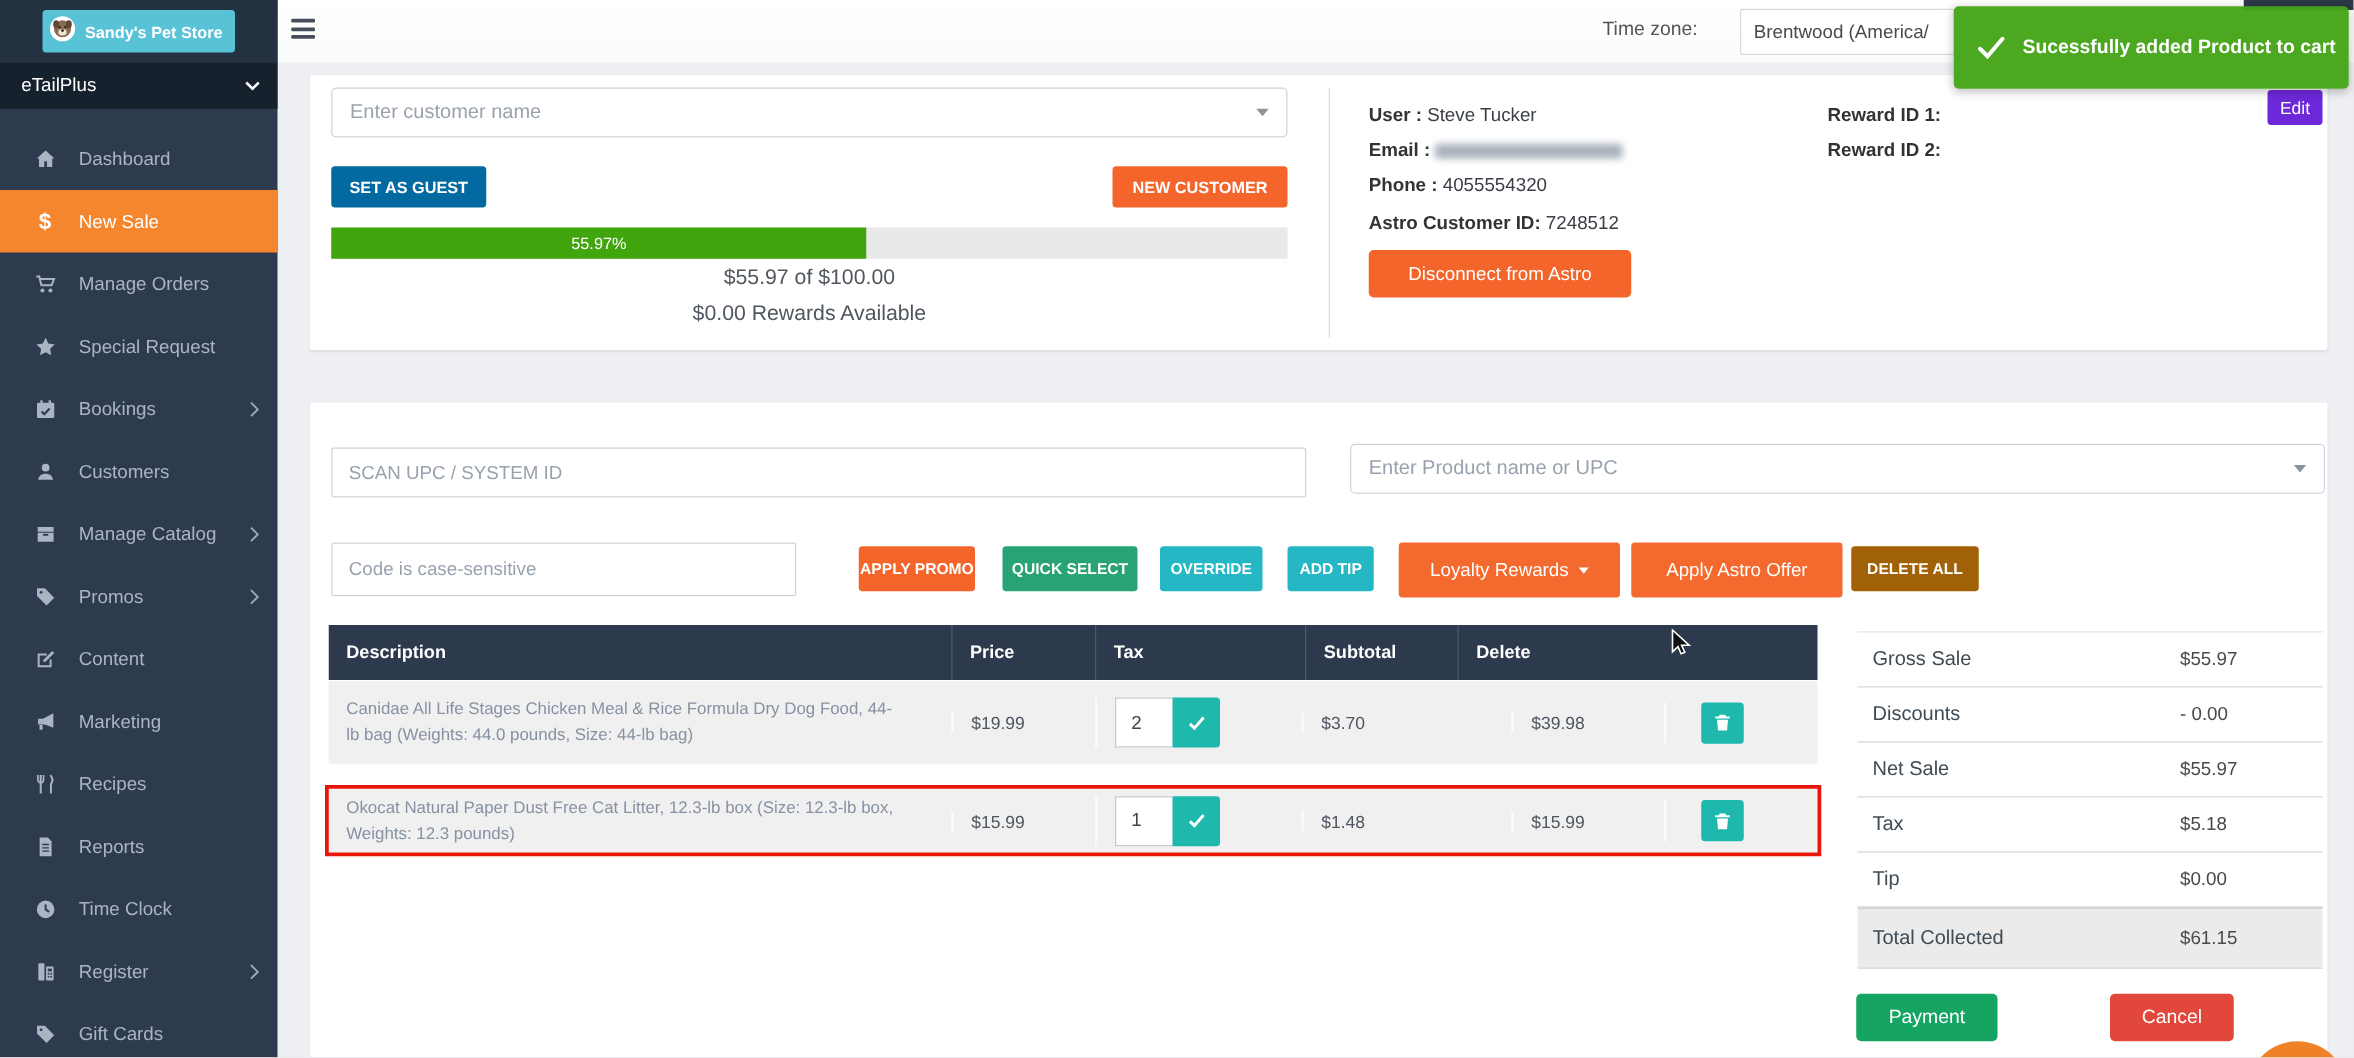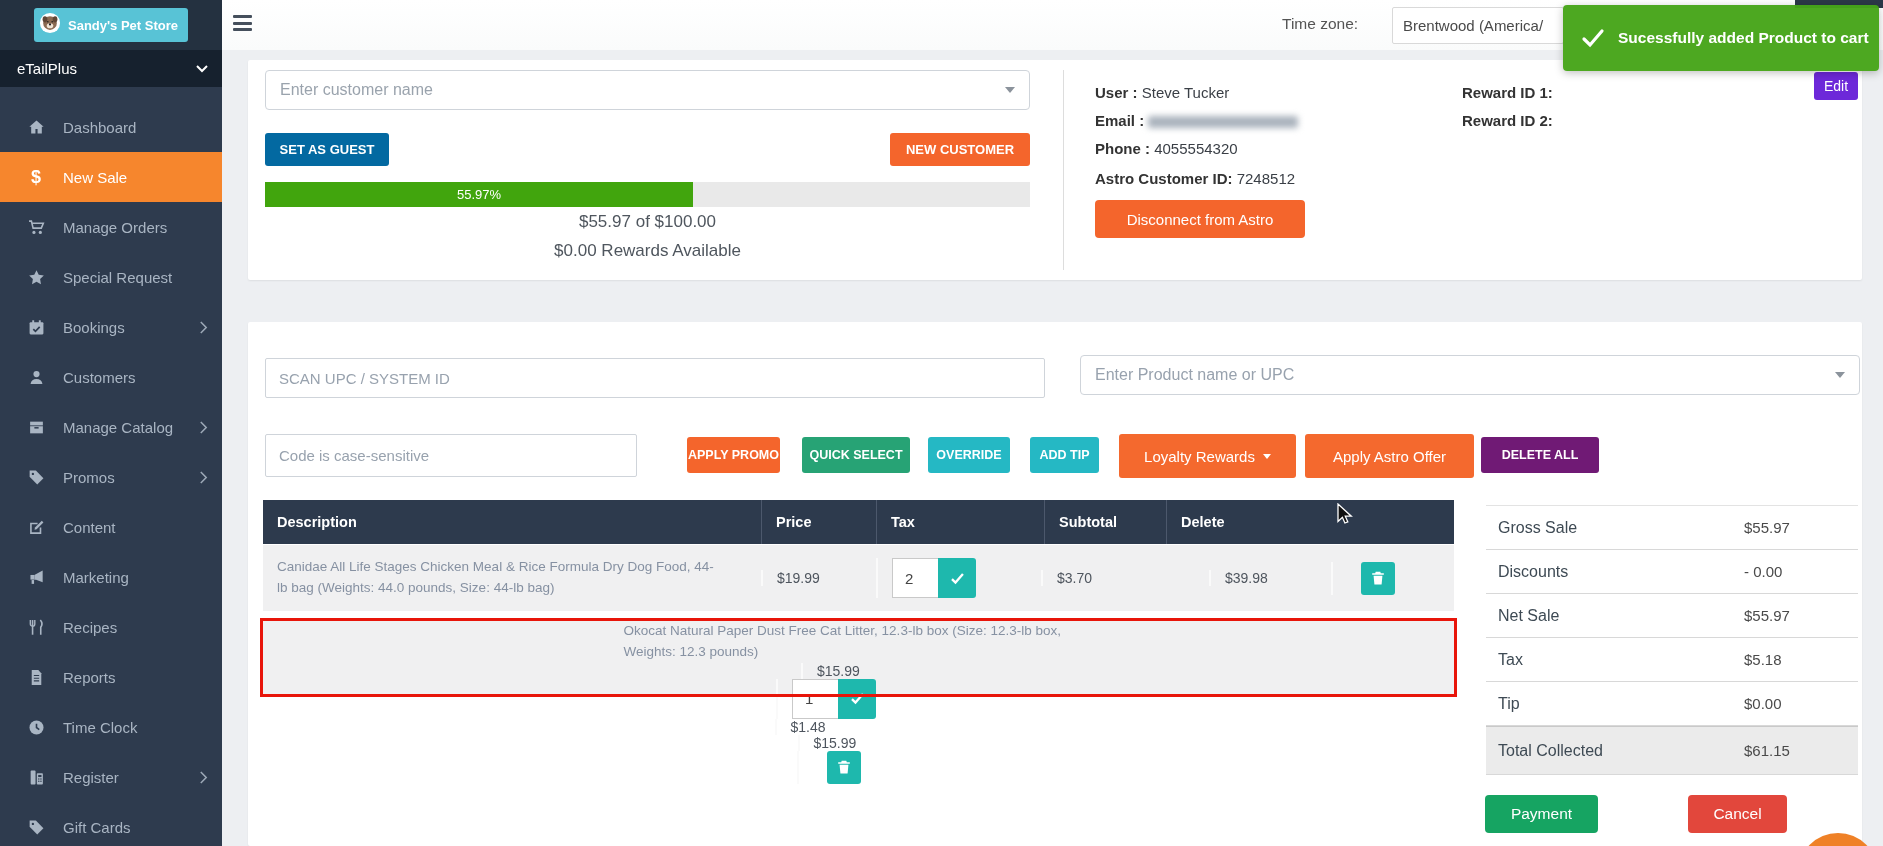--- a/index.html
+++ b/index.html
@@ -86,36 +86,36 @@
                color:#98a2ae;font-size:16px;cursor:pointer;background:#fff;}
   .promo-input{left:17px;top:112px;width:372px;height:43px;}
   .act{position:absolute;top:115px;height:36px;font-size:12.5px;font-weight:700;}
   .act-big{top:112px;height:44px;font-size:15px;font-weight:400;}
   .b-applypromo{left:424px;width:93px;background:#f4652c;margin-left:15px;}
   .b-quick{left:554px;width:108px;background:#27a375;}
   .b-override{left:680px;width:82px;background:#25b8c4;}
   .b-addtip{left:782px;width:69px;background:#25b8c4;}
   .b-loyalty{left:871px;width:177px;background:#f4692e;}
   .b-astro{left:1057px;width:169px;background:#f4692e;}
-  .b-delall{left:1233px;width:118px;background:#701a75;}
+  .b-delall{left:1233px;width:102px;background:#a16207;}
   .dd-caret{margin-left:8px;width:0;height:0;border-left:4px solid transparent;
             border-right:4px solid transparent;border-top:5px solid #fff;}
 
   
   .table{position:absolute;left:15px;top:178px;width:1191px;}
   .thead{display:flex;background:#2d3a4d;color:#fff;height:44px;font-weight:bold;}
   .th{display:flex;align-items:center;padding-left:14px;font-size:14.5px;box-sizing:border-box;
       border-left:1px solid #4c586c;}
   .th:first-child{border-left:none;}
   .c-desc{width:498px;}.c-price{width:115px;}.c-qty{width:165px;}.c-tax{width:168px;}
   .c-sub{width:122px;}.c-del{width:123px;}
   .th.c-qty{justify-content:space-between;padding-right:16px;}
   .trow{display:flex;background:#f0f0f1;align-items:center;}
   .trow.r1{height:66px;margin-top:1px;}
-  .trow.r2{height:73px;margin-top:10px;outline:3px solid #e8150a;outline-offset:0;flex-direction:column;}
+  .trow.r2{height:51px;margin-top:20px;outline:3px solid #e8150a;outline-offset:0;}
   .td{box-sizing:border-box;padding-left:14px;border-left:2px solid #fafafa;}
   .td:first-child{border-left:none;}
   .td-desc{font-size:13.5px;color:#8691a2;line-height:1.55;padding-right:45px;}
   .td-num{font-size:14px;color:#4e555e;}
   .qty-group{display:flex;align-items:center;}
   .qty-input{width:46px;height:40px;border:1px solid #c9c9c9;border-right:none;box-sizing:border-box;
              font-size:15px;color:#444;padding-left:12px;font-family:"Liberation Sans",sans-serif;}
   .check-btn{width:33px;height:30px;background:#1ec0cd;border-radius:3px;display:flex;
              align-items:center;justify-content:center;cursor:pointer;}
   .qty-check{width:38px;height:40px;background:#1eb8ad;border-radius:0 3px 3px 0;}

